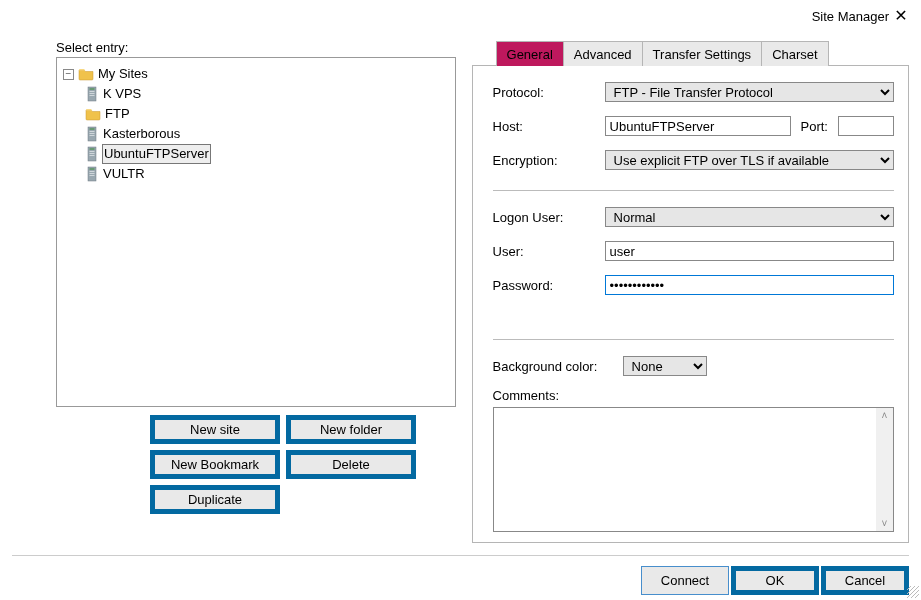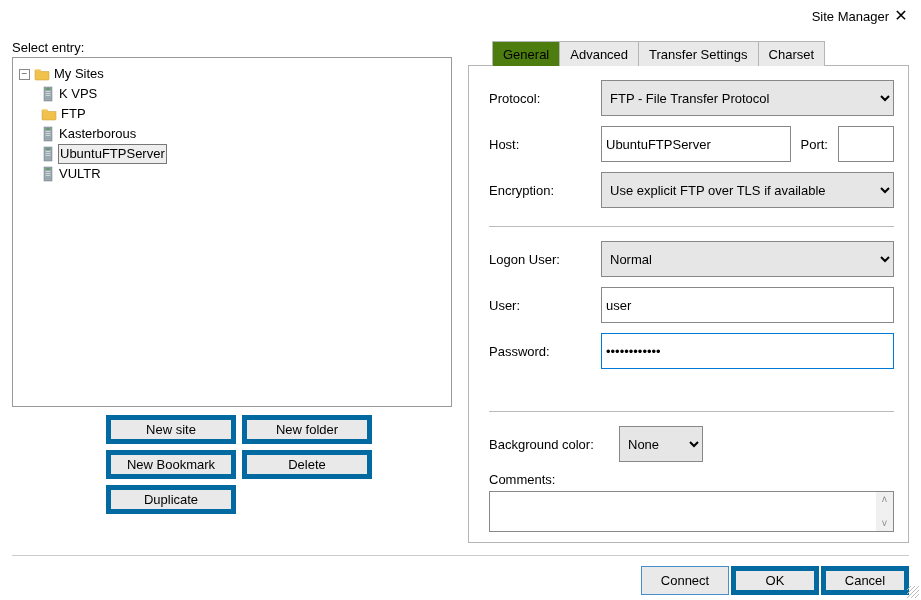--- a/index.html
+++ b/index.html
@@ -26,20 +26,21 @@
   .titlebar .close {
     font-size: 16px;
     width: 24px;
     text-align: center;
     line-height: 24px;
   }
   .content {
     display: flex;
     padding: 8px 12px 0 12px;
     gap: 16px;
+    margin-left: 44px;
   }
   .left-col {
     width: 440px;
     display: flex;
     flex-direction: column;
   }
   .select-entry-label {
     margin-bottom: 2px;
   }
   .tree-box {
@@ -113,21 +114,21 @@
   .tab {
     border: 1px solid #b5b5b5;
     border-bottom: none;
     padding: 5px 10px 4px 10px;
     background: #e9e9e9;
     margin-right: -1px;
     position: relative;
     top: 1px;
   }
   .tab.active {
-    background: #4d7c0f;
+    background: #be185d;
     z-index: 2;
   }
   .panel {
     border: 1px solid #b5b5b5;
     padding: 14px 14px 10px 20px;
     background: #fff;
     height: 478px;
     box-sizing: border-box;
     display: flex;
     flex-direction: column;
@@ -141,21 +142,21 @@
   .form-row label {
     width: 112px;
   }
   .form-row .field {
     flex: 1;
     display: flex;
     align-items: center;
     gap: 10px;
   }
   select.ctl, input.ctl {
-    height: 36px;
+    height: 20px;
     border: 1px solid #888;
     font-family: inherit;
     font-size: 13px;
     padding: 0 4px;
     box-sizing: border-box;
     background: #fff;
   }
   select.ctl {
     background: #e6e6e6;
   }

